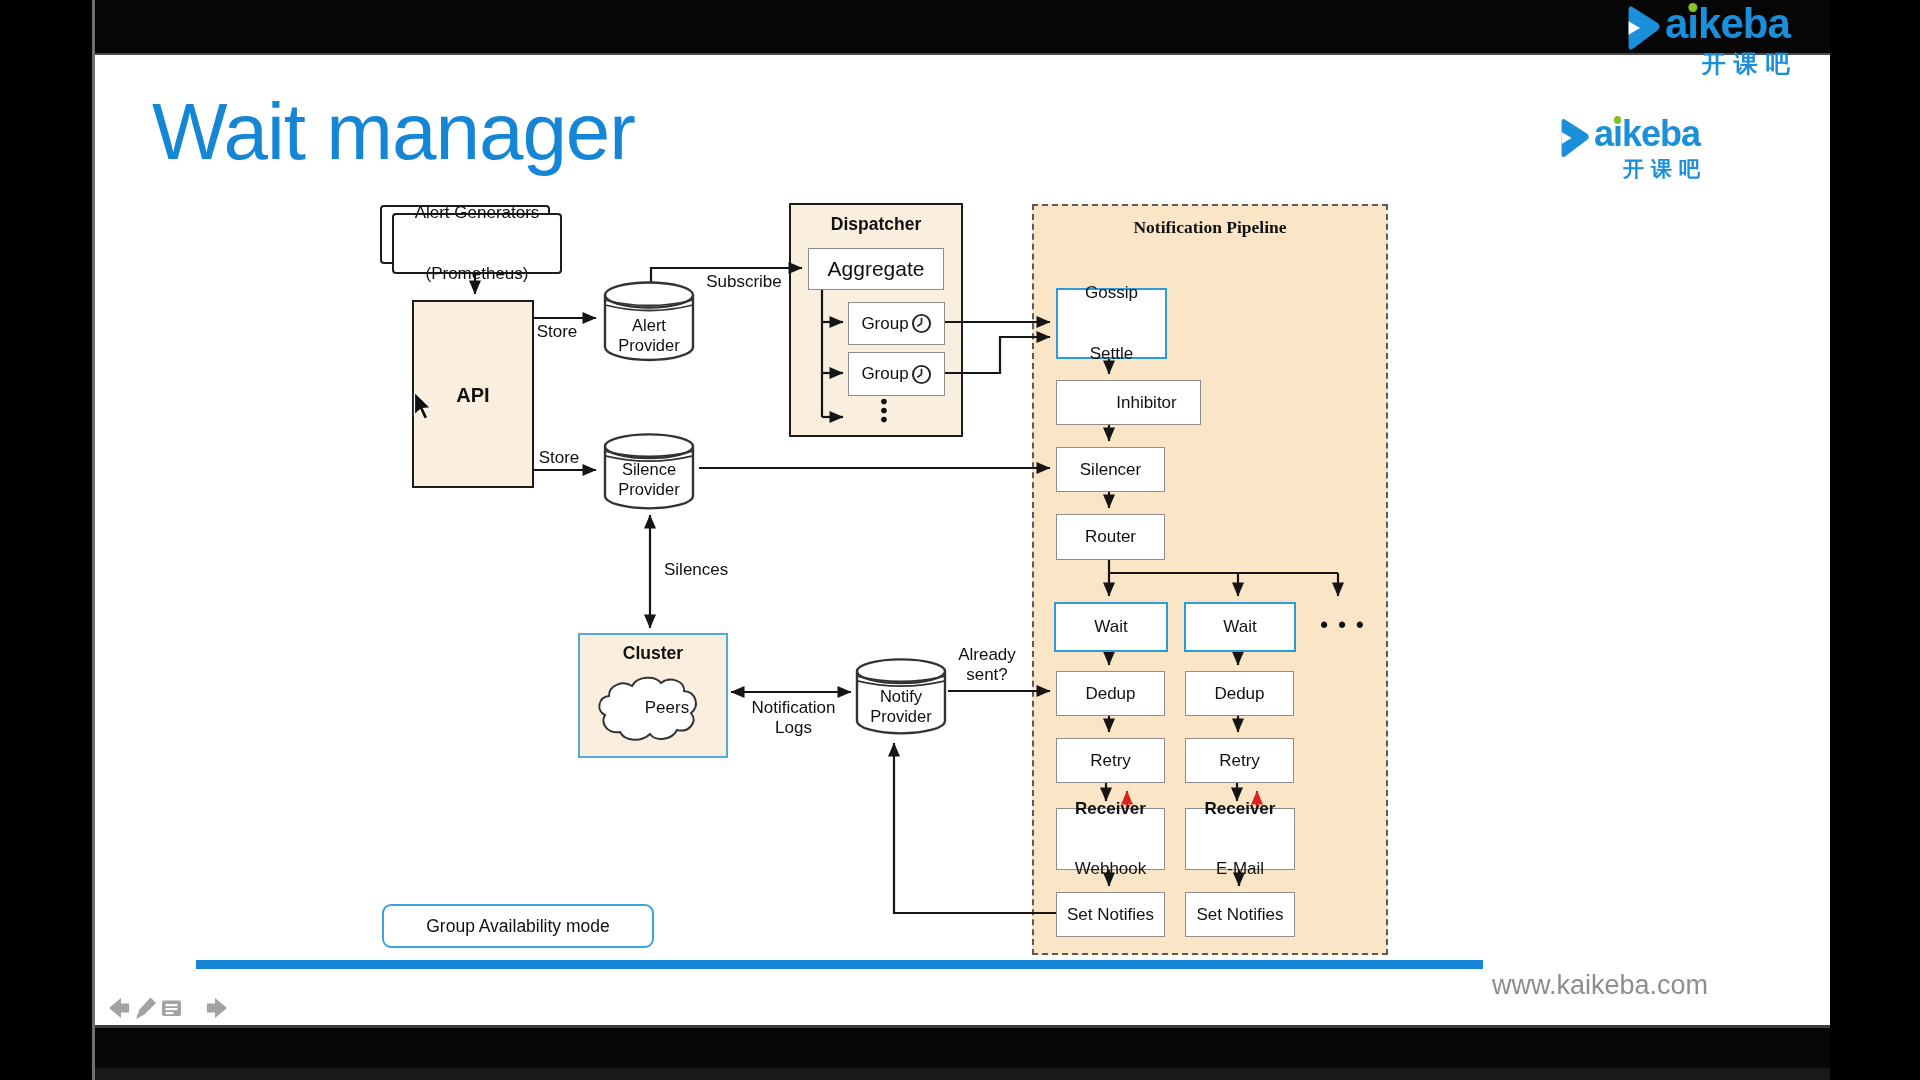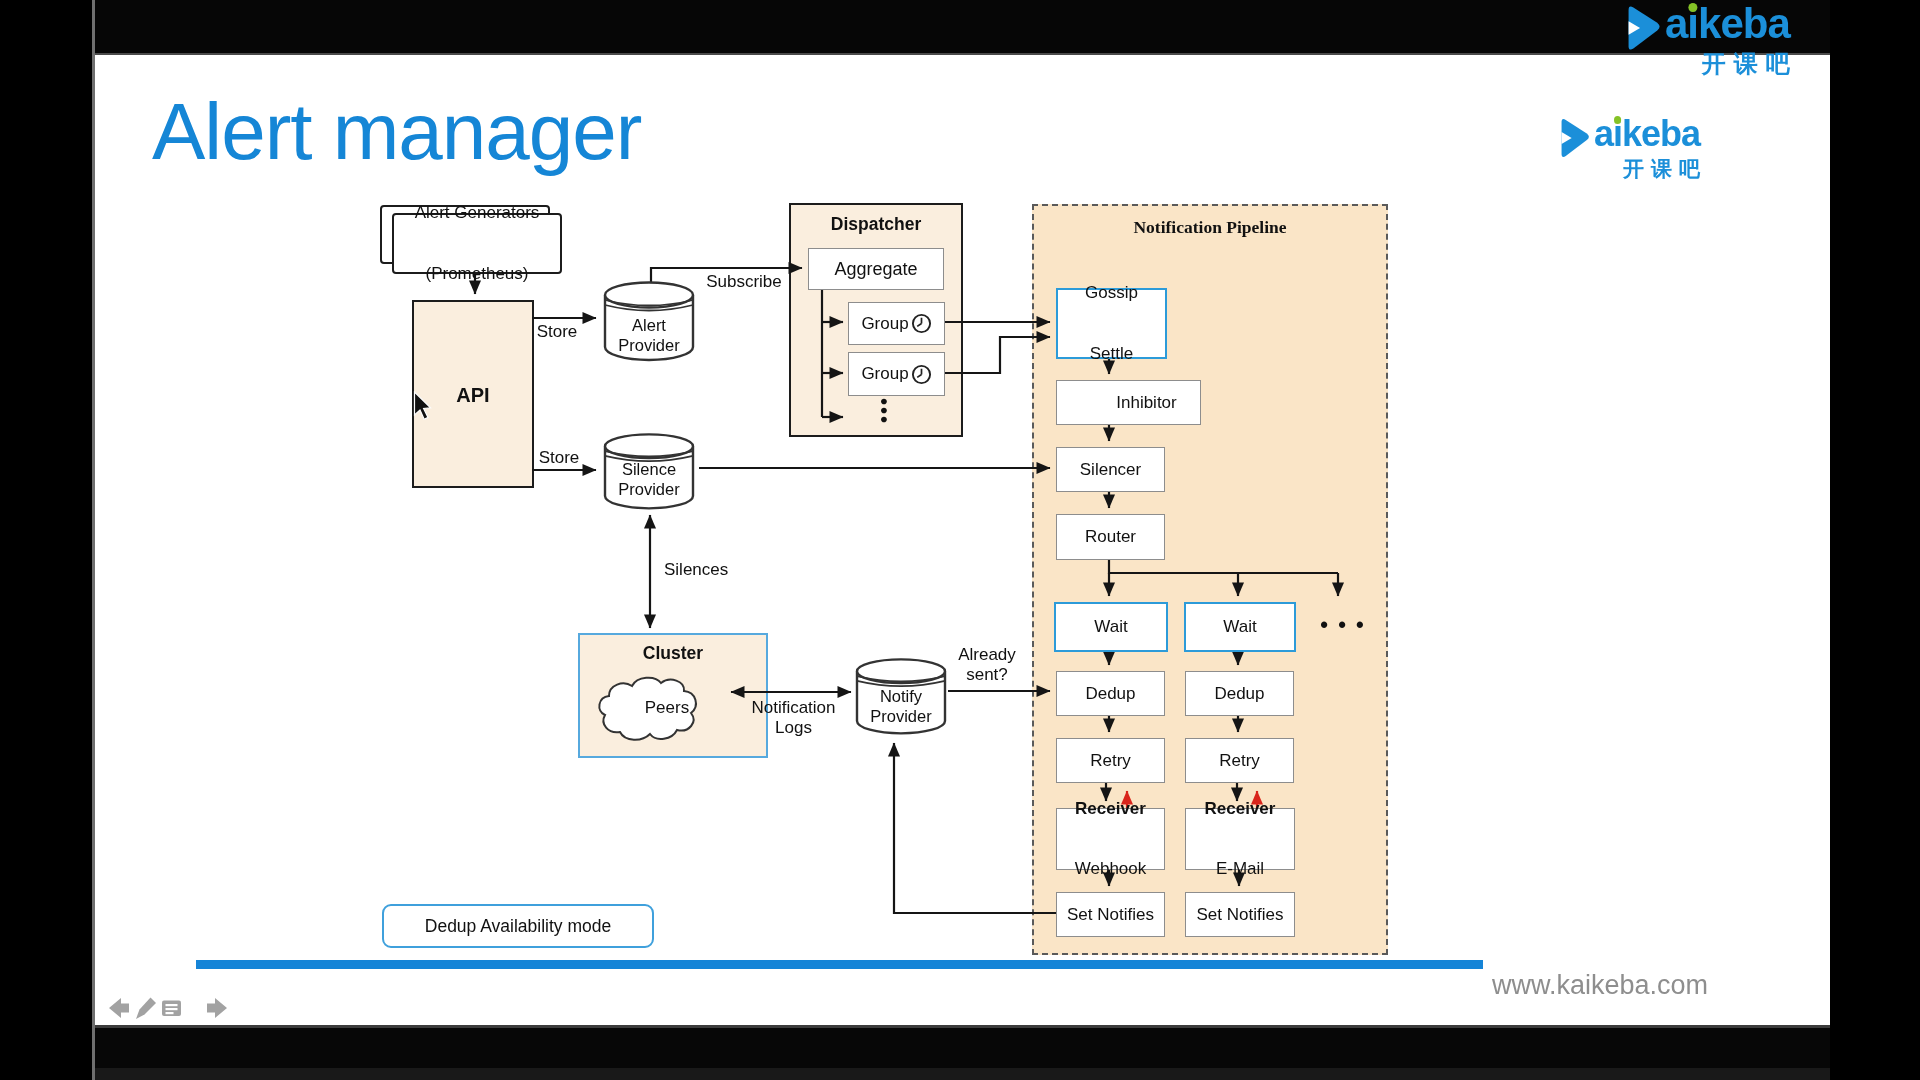--- a/index.html
+++ b/index.html
@@ -54,32 +54,32 @@
 
 <div id="stage">
 
   <div class="abs slide-bg"></div>
   <div class="abs frame-top"></div>
   <div class="abs frame-left"></div>
   <div class="abs frame-right"></div>
   <div class="abs frame-bottom"></div>
   <div class="abs frame-bottom-band"></div>
 
-  <div class="abs slide-title">Alert manager</div>
+  <div class="abs slide-title">Wait manager</div>
 
   <div class="abs panel-tan" style="left:412px;top:300px;width:118px;height:184px;">
     <div class="panel-title" style="top:82px;font-size:20px;">API</div>
   </div>
   <div class="abs panel-tan" style="left:789px;top:203px;width:170px;height:230px;">
     <div class="panel-title" style="top:9px;">Dispatcher</div>
   </div>
   <div class="abs panel-pipe" style="left:1032px;top:204px;width:352px;height:747px;font-family:Liberation Serif, serif;">
     <div class="panel-title" style="top:11px;">Notification Pipeline</div>
   </div>
-  <div class="abs panel-cluster" style="left:578px;top:633px;width:146px;height:121px;padding-left:40px;">
+  <div class="abs panel-cluster" style="left:578px;top:633px;width:146px;height:121px;">
     <div class="panel-title" style="top:8px;">Cluster</div>
   </div>
 
   <svg class="abs" style="left:0;top:0;" width="1920" height="1080">
     <defs>
       <marker id="ah" markerUnits="userSpaceOnUse" markerWidth="15" markerHeight="13" refX="14" refY="6.5" orient="auto">
         <path d="M0.5,0.5 L14.5,6.5 L0.5,12.5 Z" fill="#151515"></path>
       </marker>
       <marker id="ahs" markerUnits="userSpaceOnUse" markerWidth="15" markerHeight="13" refX="14" refY="6.5" orient="auto-start-reverse">
         <path d="M0.5,0.5 L14.5,6.5 L0.5,12.5 Z" fill="#151515"></path>
@@ -161,21 +161,21 @@
       <path d="M4,16 L4,68 A44,13 0 0 0 92,68 L92,16" fill="#fff" stroke="#333" stroke-width="2.4"></path>
       <ellipse cx="48" cy="16" rx="44" ry="12.5" fill="#fff" stroke="#333" stroke-width="2.4"></ellipse>
       <path d="M4,21 Q48,32 92,21 M4,26 Q48,37 92,26" fill="none" stroke="#333" stroke-width="1.8"></path>
     </svg>
     <div class="cyl-label" style="top:30px;">
       <div>Notify</div>
       <div>Provider</div>
     </div>
   </div>
 
-  <div class="abs wbox" style="left:808px;top:248px;width:134px;height:40px;font-size:18px;">Aggregate</div>
+  <div class="abs wbox" style="left:808px;top:248px;width:134px;height:40px;font-size:21px;">Aggregate</div>
   <div class="abs wbox" style="left:848px;top:302px;width:95px;height:41px;gap:2px;">
     <span>Group</span>
     <svg width="21" height="21" viewBox="0 0 22 22">
       <circle cx="11" cy="11" r="9" fill="#fff" stroke="#222" stroke-width="2"></circle>
       <path d="M11,11 L11,5 M11,11 L6.5,14" stroke="#222" stroke-width="1.8" fill="none"></path>
     </svg>
   </div>
   <div class="abs wbox" style="left:848px;top:352px;width:95px;height:42px;gap:2px;">
     <span>Group</span>
     <svg width="21" height="21" viewBox="0 0 22 22">
@@ -223,21 +223,21 @@
   <div class="abs lbl" style="left:664px;top:560px;width:80px;text-align:left;">Silences</div>
   <div class="abs lbl" style="left:736px;top:698px;width:115px;">
     <div>Notification</div>
     <div>Logs</div>
   </div>
   <div class="abs lbl" style="left:944px;top:645px;width:86px;">
     <div>Already</div>
     <div>sent?</div>
   </div>
 
-  <div class="abs ha-box" style="left:382px;top:904px;width:268px;height:40px;">Dedup Availability mode</div>
+  <div class="abs ha-box" style="left:382px;top:904px;width:268px;height:40px;">Group Availability mode</div>
   <div class="abs blue-line" style="left:196px;top:960px;width:1287px;height:9px;"></div>
   <div class="abs footer-url" style="left:1492px;top:922px;margin-top:48px;">www.kaikeba.com</div>
 
   <svg class="abs" style="left:102px;top:993px;" width="132" height="30" viewBox="0 0 132 30">
     <g fill="#A2A2A2">
       <path d="M19,5 L7,15 L19,25 L19,19.5 L27,19.5 L27,10.5 L19,10.5 Z"></path>
       <path d="M34,26 L37.5,16.5 L48.5,4.5 L54,10 L42.5,21.5 L34,26 Z"></path>
       <rect x="60" y="7.5" width="19" height="15.5" rx="2"></rect>
       <path d="M113,5 L125,15 L113,25 L113,19.5 L105,19.5 L105,10.5 L113,10.5 Z"></path>
     </g>

